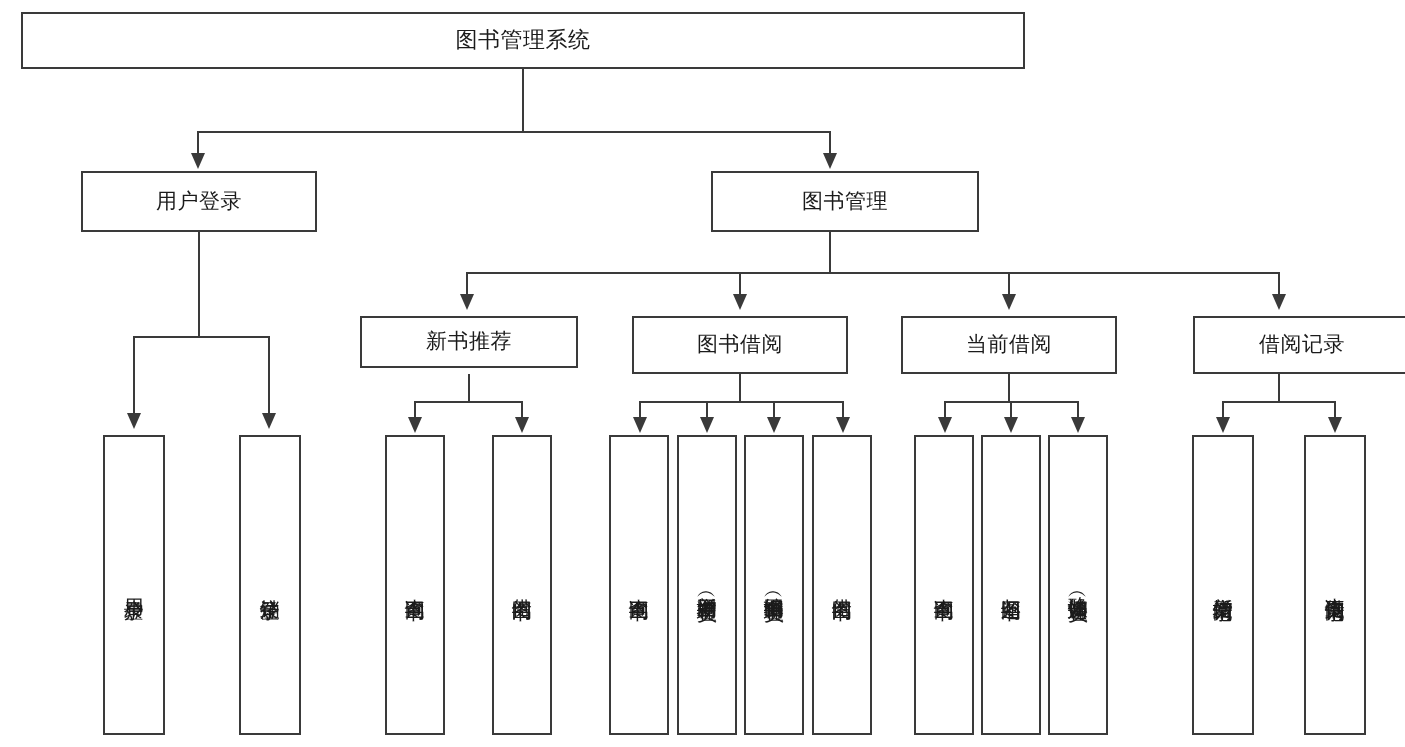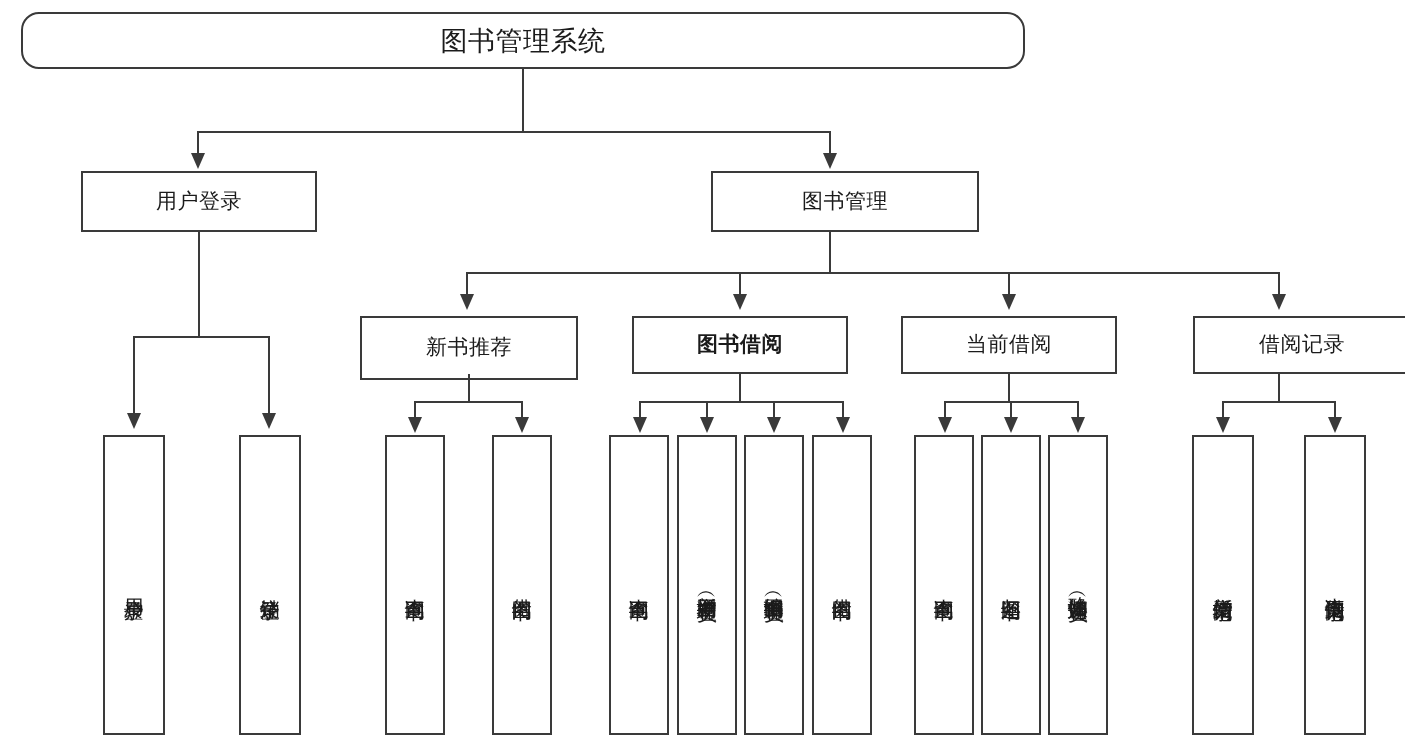--- a/index.html
+++ b/index.html
@@ -29,22 +29,21 @@
     align-items: center;
     justify-content: center;
     text-align: center;
   }
   .box.h {
     font-size: 21px;
     letter-spacing: 0.5px;
     line-height: 1.1;
   }
   .box.title {
-    font-size: 27px;
-    border-radius: 18px;
+    font-size: 22px;
   }
   
   .box.v {
     align-items: center;
     justify-content: center;
     padding: 6px 0;
   }
   .vtext {
     writing-mode: vertical-rl;
     text-orientation: upright;
@@ -124,24 +123,24 @@
   <div class="hline" style="left:466px; top:272px; width:814px; height:2px;"></div>
   <div class="vline" style="left:466px; top:272px; width:2px; height:24px;"></div>
   <div class="arrow" style="left:460px; top:294px;"></div>
   <div class="vline" style="left:739px; top:272px; width:2px; height:24px;"></div>
   <div class="arrow" style="left:733px; top:294px;"></div>
   <div class="vline" style="left:1008px; top:272px; width:2px; height:24px;"></div>
   <div class="arrow" style="left:1002px; top:294px;"></div>
   <div class="vline" style="left:1278px; top:272px; width:2px; height:24px;"></div>
   <div class="arrow" style="left:1272px; top:294px;"></div>
 
-  <div class="box h" style="left:360px; top:316px; width:218px; height:64px;">
+  <div class="box h" style="left:360px; top:316px; width:218px; height:52px;">
     <span>新书推荐</span>
   </div>
-  <div class="box h" style="left:632px; top:316px; width:216px; height:58px;font-weight:bold;">
+  <div class="box h" style="left:632px; top:316px; width:216px; height:58px;">
     <span>图书借阅</span>
   </div>
   <div class="box h" style="left:901px; top:316px; width:216px; height:58px;">
     <span>当前借阅</span>
   </div>
   <div class="box h" style="left:1170px; top:316px; width:218px; height:58px;margin-left:23px;">
     <span>借阅记录</span>
   </div>
 
   <div class="vline" style="left:468px; top:374px; width:2px; height:27px;"></div>

